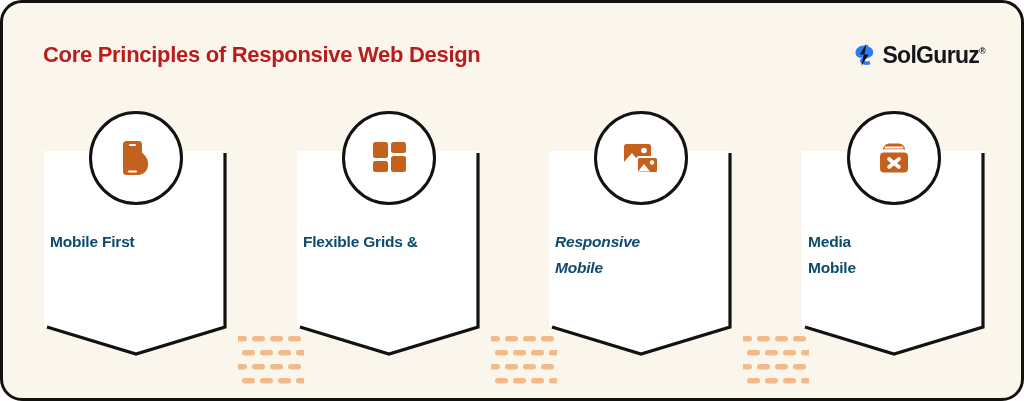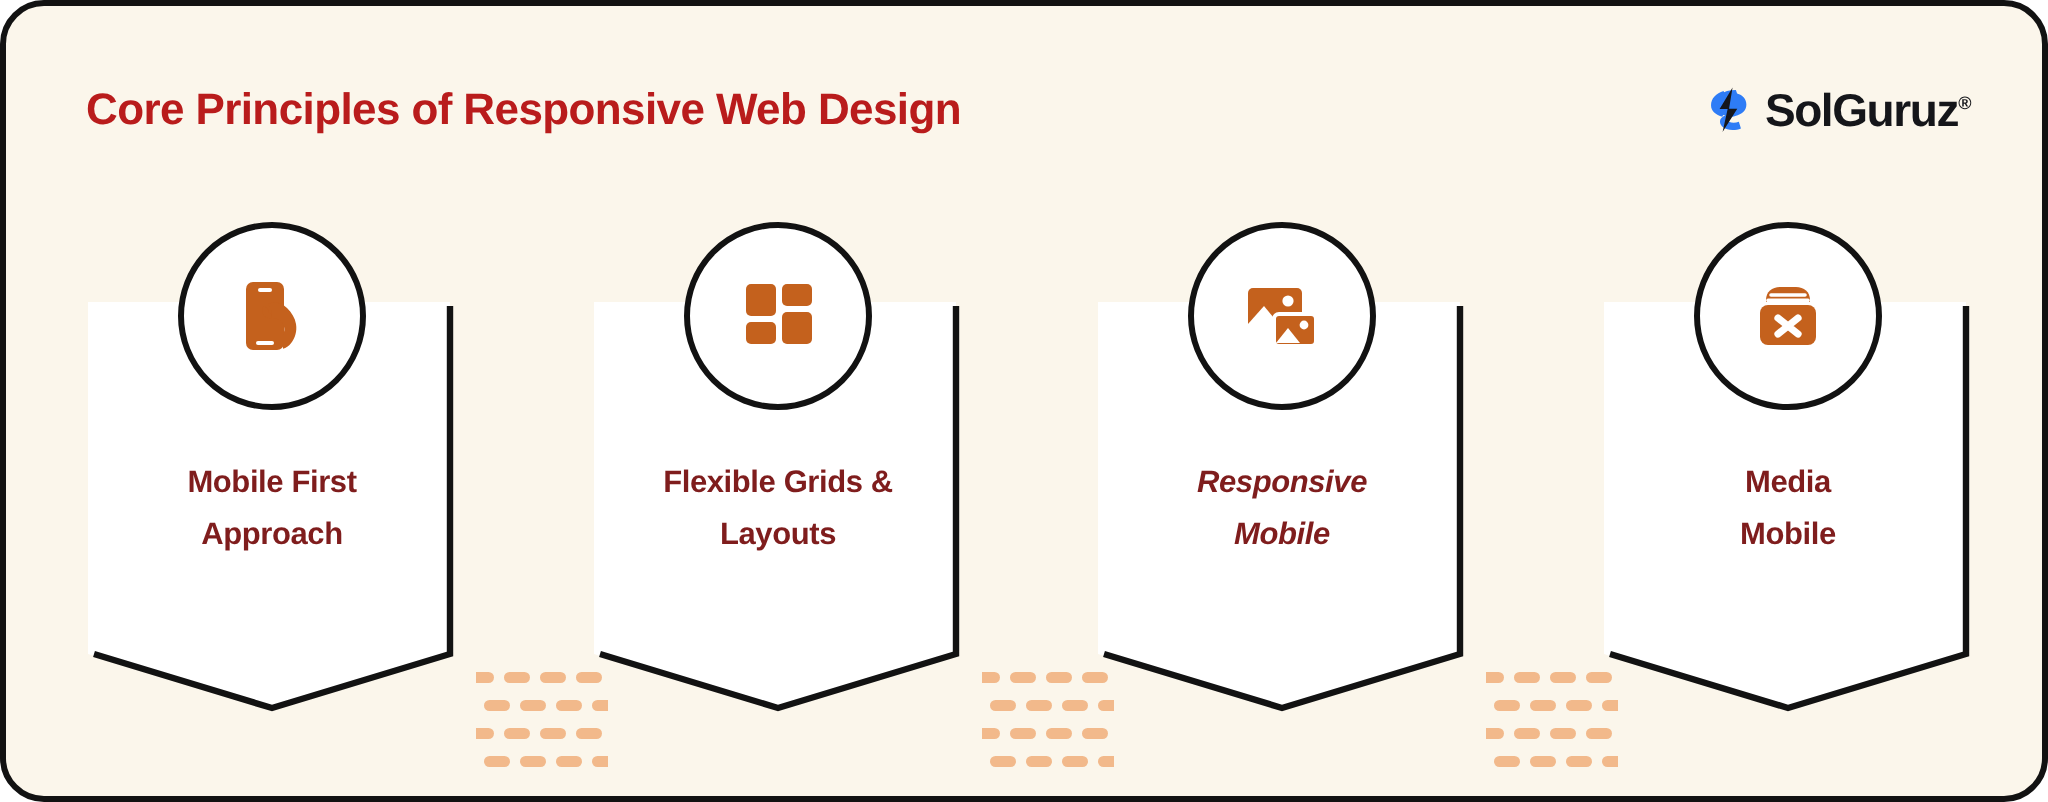--- a/index.html
+++ b/index.html
@@ -114,26 +114,26 @@
     width: 48px;
     height: 48px;
     display: block;
   }
 
   .card-label {
     position: absolute;
     left: 6px;
     right: 6px;
     top: 118px;
-    text-align: center;
+    text-align: left;
     font-size: 15.5px;
     font-weight: bold;
     line-height: 26px;
     letter-spacing: -0.2px;
-    color: #7f1d1d;
+    color: #0c4a6e;
     z-index: 2;
   }
 
   
   .connector {
     position: absolute;
     top: 225px;
     width: 66px;
     height: 56px;
     z-index: 1;
@@ -176,42 +176,40 @@
         <svg class="card-icon" viewBox="0 0 48 48" aria-hidden="true">
           <rect x="11" y="7" width="19" height="34" rx="3.5" fill="#C4611D"></rect>
           <rect x="17" y="10" width="7" height="2" rx="1" fill="#FFFFFF"></rect>
           <rect x="16" y="36.5" width="9" height="2" rx="1" fill="#FFFFFF"></rect>
           <path d="M22 18 C25.5 16.5 29 17.5 31.5 20 C33.8 22.3 35.5 25 36 28 C36.6 31.6 35.6 35 33.5 37.6 C32.4 39 31 40 29.5 40.4 L29.5 33.5 C30.5 31.5 30.4 29.2 29 27.3 C27.7 25.6 25.8 24.8 23.8 25 L23.8 21.5 Z" fill="#C4611D"></path>
           <path d="M23.5 25.3 C21.5 25.2 19.8 24 19.2 22.2 C18.8 21 19.1 19.8 20 19 L22.2 21 C21.8 21.6 22 22.3 22.6 22.6 C23 22.8 23.4 22.8 23.8 22.6 Z" fill="#C4611D"></path>
         </svg>
       </div>
       <div class="card-label">
         <div>Mobile First</div>
-        <div>Approach</div>
       </div>
     </div>
 
     <div class="card card-1">
       <div class="card-shape">
         <svg viewBox="0 0 184 208" width="184" height="208" aria-hidden="true">
           <path d="M0 0 H181 V176 L92 203 L0 176 Z" fill="#FFFFFF"></path>
           <path d="M181 2 V176 L92 203 L3 176" fill="none" stroke="#121212" stroke-width="3.2" stroke-linejoin="miter"></path>
         </svg>
       </div>
       <div class="card-circle">
         <svg class="card-icon" viewBox="0 0 48 48" aria-hidden="true">
           <rect x="8" y="8" width="15" height="16" rx="2.5" fill="#C4611D"></rect>
           <rect x="26" y="8" width="15" height="11" rx="2.5" fill="#C4611D"></rect>
           <rect x="8" y="27" width="15" height="11" rx="2.5" fill="#C4611D"></rect>
           <rect x="26" y="22" width="15" height="16" rx="2.5" fill="#C4611D"></rect>
         </svg>
       </div>
       <div class="card-label">
         <div>Flexible Grids &amp;</div>
-        <div>Layouts</div>
       </div>
     </div>
 
     <div class="card card-2">
       <div class="card-shape">
         <svg viewBox="0 0 184 208" width="184" height="208" aria-hidden="true">
           <path d="M0 0 H181 V176 L92 203 L0 176 Z" fill="#FFFFFF"></path>
           <path d="M181 2 V176 L92 203 L3 176" fill="none" stroke="#121212" stroke-width="3.2" stroke-linejoin="miter"></path>
         </svg>
       </div>

